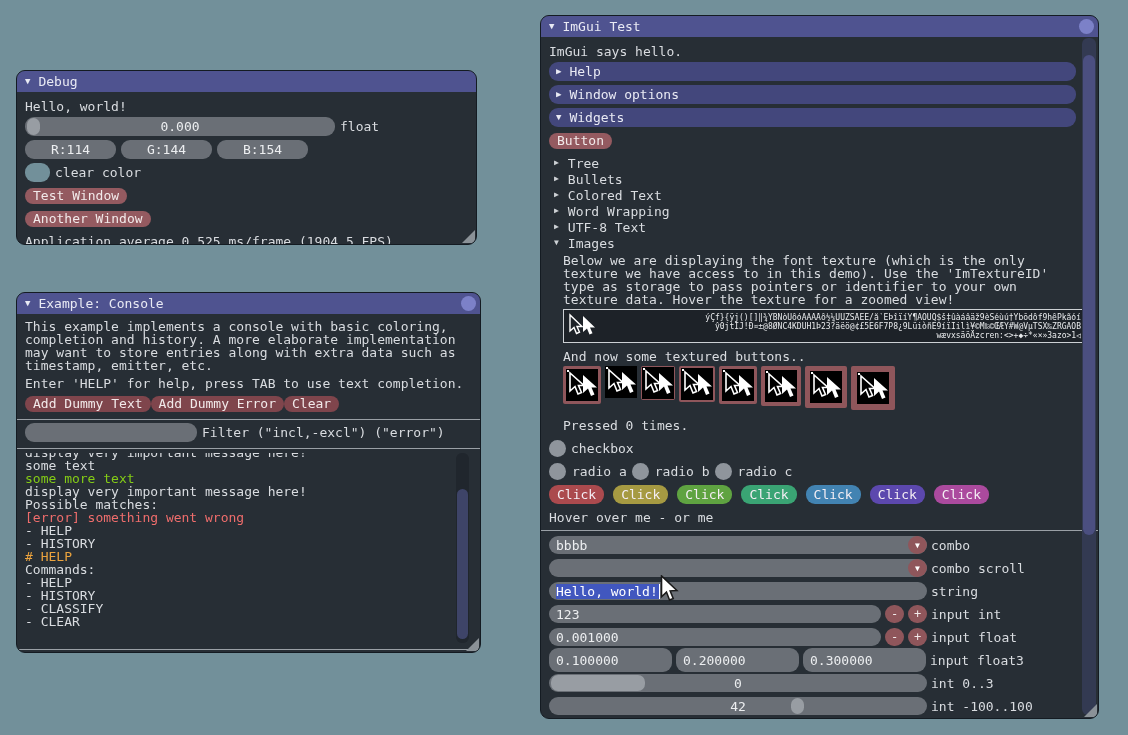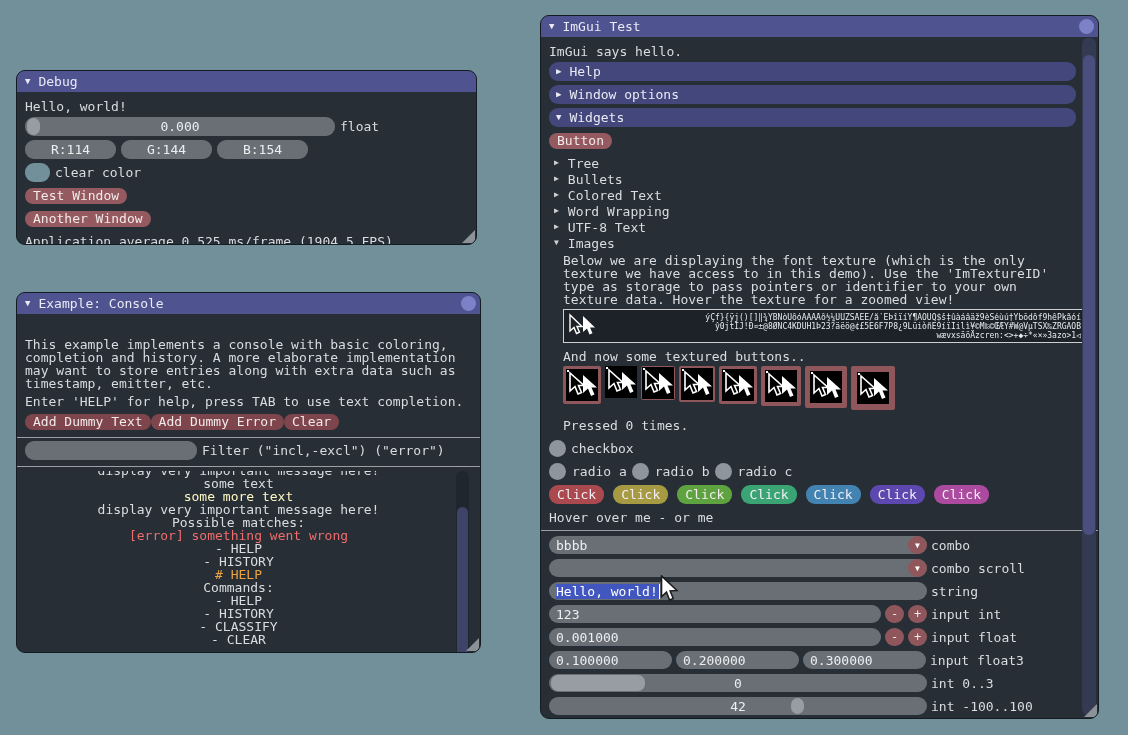--- a/index.html
+++ b/index.html
@@ -48,21 +48,21 @@
 
   
   #debug { left:16px; top:70px; width:461px; height:175px; }
   #debug .slider { width:310px; }
   #debug .dragbox { width:91px; justify-content:center; }
 
   
   #console { left:16px; top:292px; width:465px; height:361px; }
   #console .filter-frame { width:172px; }
   .log { position:relative; height:190px; margin-top:4px; overflow:hidden; padding-right:20px; }
-  .log-lines { margin-top:-7px;text-align:center; }
+  .log-lines { margin-top:-7px; }
   .log-line { line-height:13px; white-space:pre; }
   .vbar { position:absolute; width:13px; border-radius:6px; background:#20262d; }
   .vthumb { position:absolute; left:1px; right:1px; border-radius:6px; background:#3e4468; }
 
   
   #imgui { left:540px; top:15px; width:559px; height:704px; }
   #imgui .content { padding-right:22px; }
   .header {
     background:#43477c; border-radius:9px; height:19px; display:flex;
     align-items:center; gap:8px; padding:0 7px; margin-top:4px; color:#e9eaf4;
@@ -79,21 +79,21 @@
   .imgbtn-row { display:flex; align-items:flex-start; gap:4px; margin-top:3px; height:46px; }
   .imgbtn { background:#8f565b; border-radius:2px; font-size:0; }
   .imgface { width:32px; height:32px; background:#000; position:relative; }
   .imgface::before { content:""; position:absolute; left:1px; top:1px; width:2px; height:2px; background:#fff; }
   .circle { width:17px; height:17px; border-radius:50%; background:#8f959c; flex:0 0 auto; }
   .radio-group { display:flex; align-items:center; gap:6px; }
   .click-btn { border:none; border-radius:9px; height:19px; padding:0 8px; color:#f4eef4; font:inherit; }
   .wrow { display:flex; align-items:center; gap:4px; margin-top:5px; height:18px; }
   .wframe { width:378px; height:18px; }
   .wframe-short { width:332px; height:18px; }
-  .f3 { width:123px; height:18px; }
+  .f3 { width:123px; height:24px; }
   .combo-arrow {
     position:absolute; right:0; top:0; width:19px; height:18px; border-radius:9px;
     background:#8f565b; color:#fff; font-size:8px; display:flex;
     align-items:center; justify-content:center;
   }
   .sq {
     width:19px; height:18px; border-radius:9px; background:#8f565b; border:none;
     color:#f2eaea; font:inherit; font-size:12px; line-height:1; padding:0;
   }
   .selection { background:#4157bf; color:#fff; border-right:1px solid #fff; padding-right:1px; }
@@ -145,21 +145,21 @@
   <div class="grip"></div>
 </section>
 
 <section class="window" id="console">
   <header class="titlebar">
     <span class="tri">▼</span>
     <span>Example: Console</span>
     <span class="title-ball"></span>
   </header>
   <div class="content">
-    <div class="line" style="margin-top:18px">This example implements a console with basic coloring,
+    <div class="line" style="margin-top:0">This example implements a console with basic coloring,
 completion and history. A more elaborate implementation
 may want to store entries along with extra data such as
 timestamp, emitter, etc.</div>
     <div class="line">Enter 'HELP' for help, press TAB to use text completion.</div>
     <div class="row" style="gap:0">
       <button class="btn dark">Add Dummy Text</button>
       <button class="btn dark">Add Dummy Error</button>
       <button class="btn dark">Clear</button>
     </div>
     <div class="sep"></div>
@@ -168,21 +168,21 @@
       <span class="lbl">Filter ("incl,-excl") ("error")</span>
     </div>
     <div class="sep"></div>
     <div class="log">
       <div class="log-lines">
 
           <div class="log-line" style="color: rgb(217, 220, 224);">display very important message here!</div>
 
           <div class="log-line" style="color: rgb(217, 220, 224);">some text</div>
 
-          <div class="log-line" style="color: #fef9c3;">some more text</div>
+          <div class="log-line" style="color: #84cc16;">some more text</div>
 
           <div class="log-line" style="color: rgb(217, 220, 224);">display very important message here!</div>
 
           <div class="log-line" style="color: rgb(217, 220, 224);">Possible matches:</div>
 
           <div class="log-line" style="color: rgb(239, 109, 108);">[error] something went wrong</div>
 
           <div class="log-line" style="color: rgb(217, 220, 224);">- HELP</div>
 
           <div class="log-line" style="color: rgb(217, 220, 224);">- HISTORY</div>

